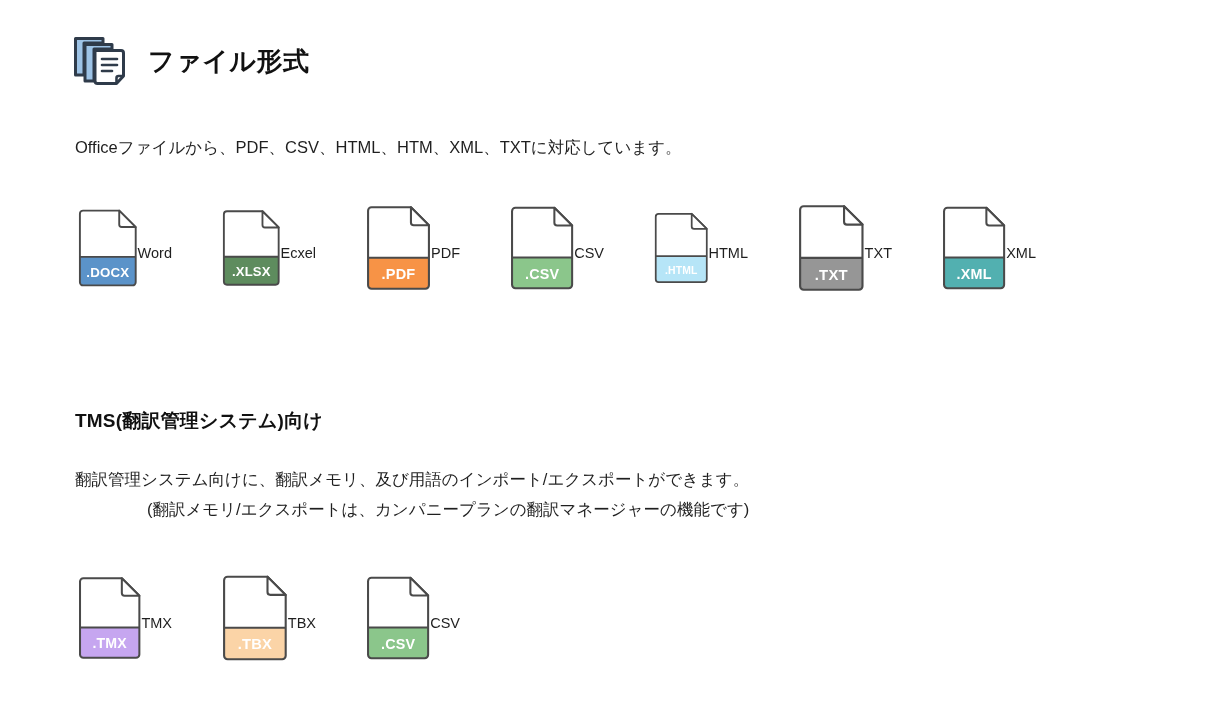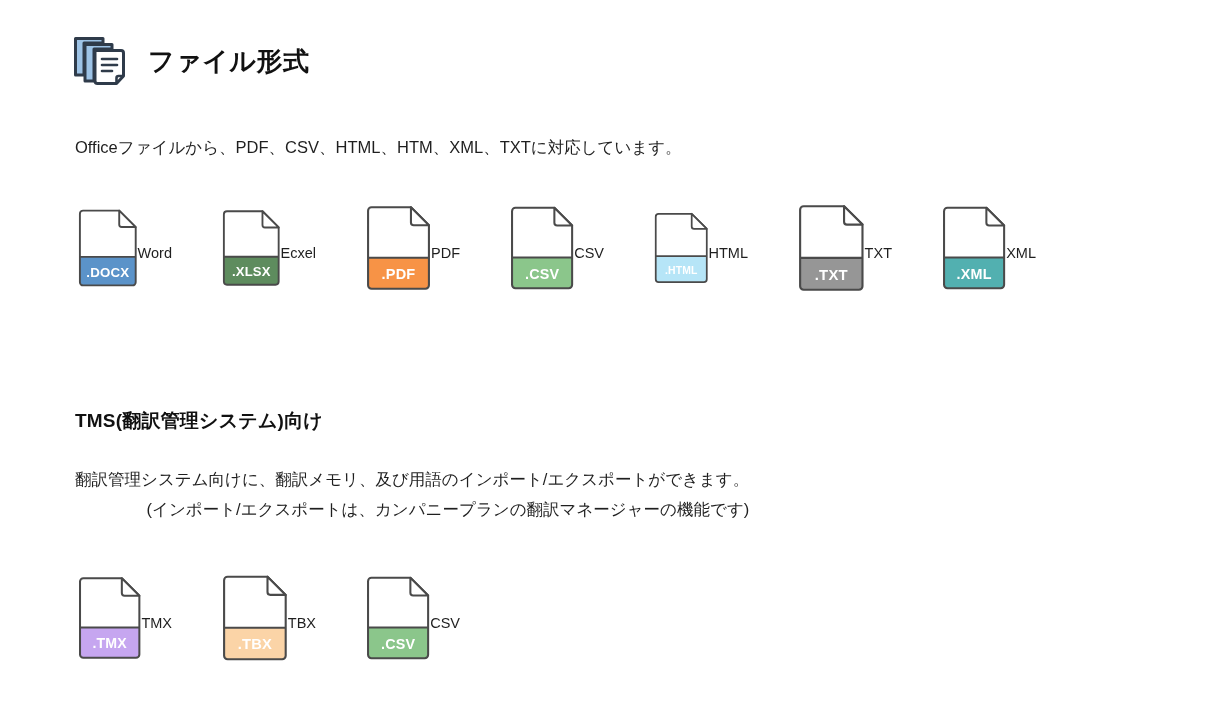--- a/index.html
+++ b/index.html
@@ -269,21 +269,21 @@
           <text class="ext-text" x="47" y="107" text-anchor="middle">.XML</text>
         </svg>
         <div class="file-caption">XML</div>
       </div>
     </div>
 
   <h2 class="sub-head">TMS(翻訳管理システム)向け</h2>
 
   <div class="para para-tms">
     <span class="l1">翻訳管理システム向けに、翻訳メモリ、及び用語のインポート/エクスポートができます。</span>
-    <span class="l2">(インポート/エクスポートは、カンパニープランの翻訳マネージャーの機能です)</span>
+    <span class="l2">(翻訳メモリ/エクスポートは、カンパニープランの翻訳マネージャーの機能です)</span>
   </div>
 
   <div class="icon-row row-tms">
 
   <div class="file-card">
         <svg class="file-glyph" viewBox="0 0 94 124">
           <defs>
             <clipPath id="clip-tms-0">
               <path d="M3 8 a5 5 0 0 1 5 -5 H65 L91 29 V116 a5 5 0 0 1 -5 5 H8 a5 5 0 0 1 -5 -5 Z"></path>
             </clipPath>

